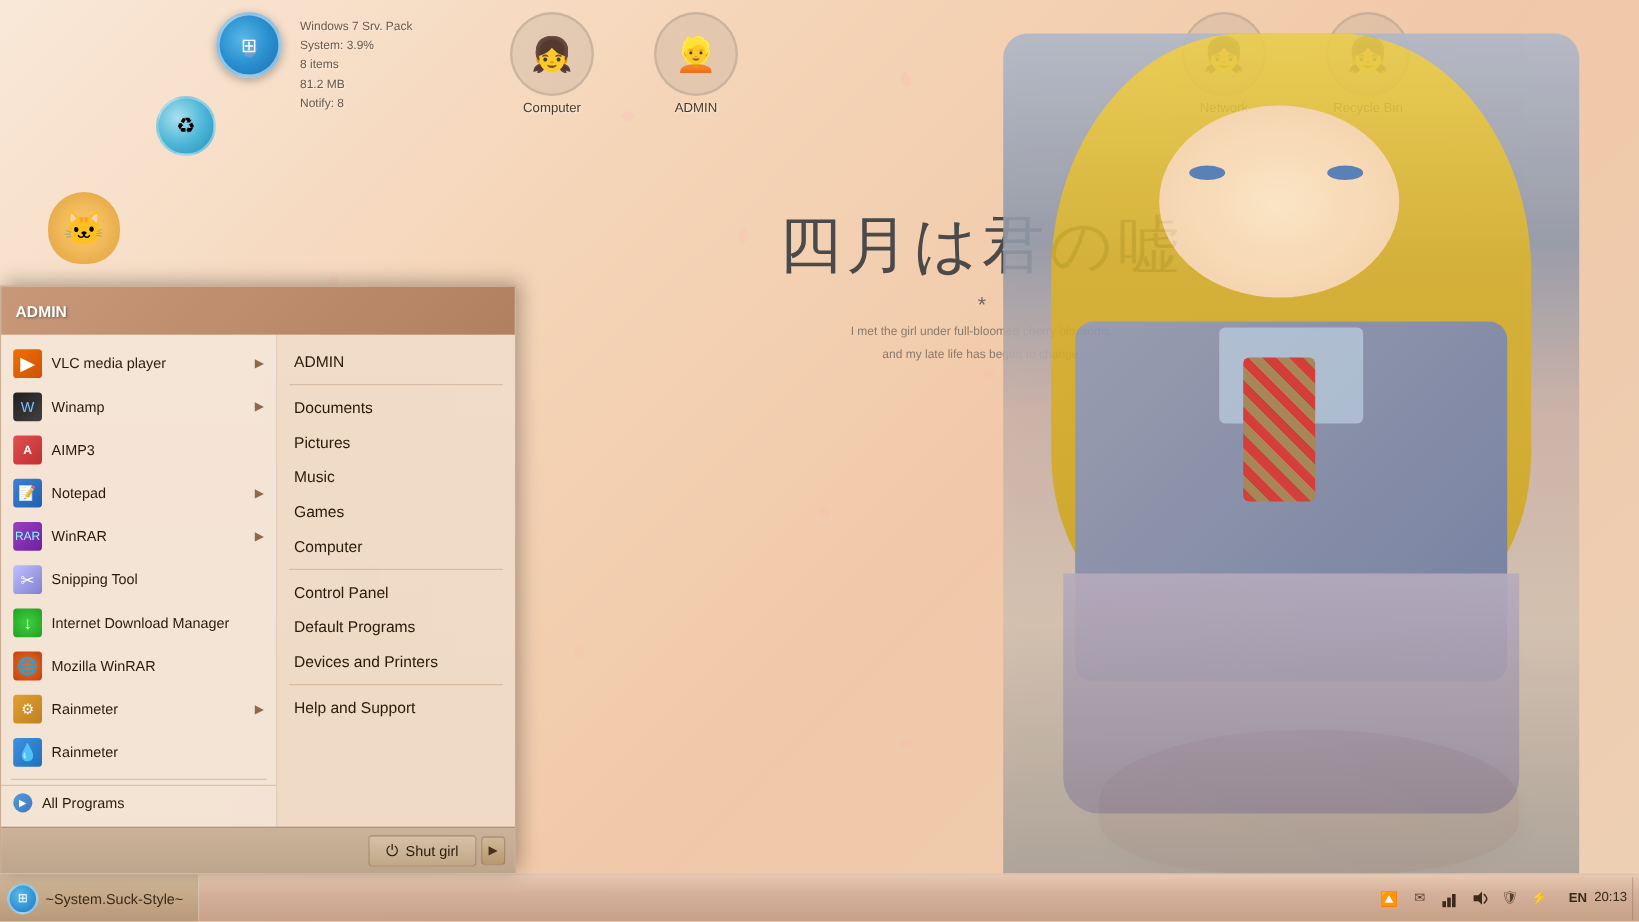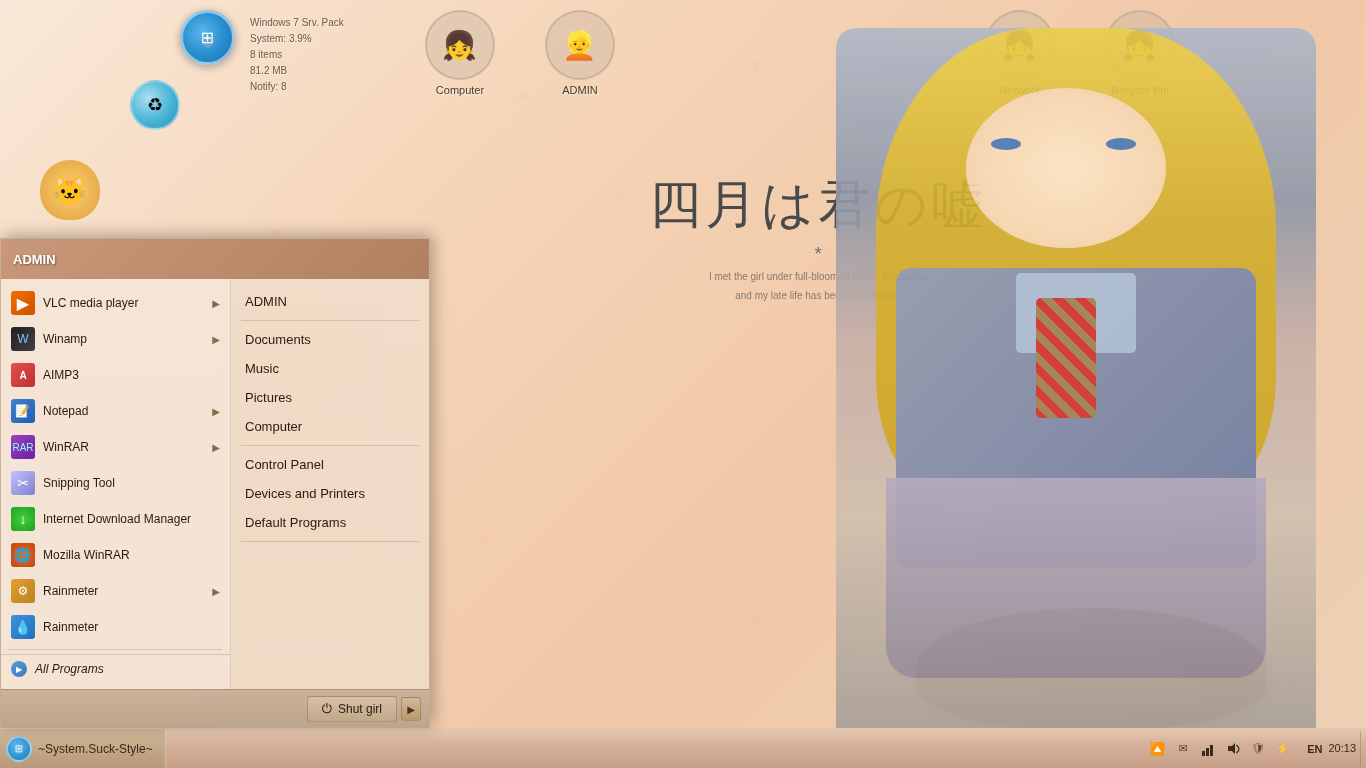--- a/index.html
+++ b/index.html
@@ -311,21 +311,20 @@
       height: 16px;
       background: linear-gradient(135deg, #5a9ad8, #3878c0);
       border-radius: 50%;
       display: flex;
       align-items: center;
       justify-content: center;
     }
     .all-programs-row .ap-label {
       font-size: 12px;
       color: #2a1a0a;
-      font-style: italic;
     }
 
     
     .start-menu-right {
       flex: 1;
       padding: 8px 0;
       background: rgba(240,220,200,0.85);
     }
 
     .right-menu-item {
@@ -640,39 +639,45 @@
 
       <div class="start-menu-right">
         <div class="right-menu-item">
           <span>ADMIN</span>
         </div>
         <div class="right-divider"></div>
         <div class="right-menu-item">
           <span>Documents</span>
         </div>
         <div class="right-menu-item">
+          <span>Pictures</span>
+        </div>
+        <div class="right-menu-item">
           <span>Music</span>
         </div>
         <div class="right-menu-item">
-          <span>Pictures</span>
+          <span>Games</span>
         </div>
         <div class="right-menu-item">
           <span>Computer</span>
         </div>
         <div class="right-divider"></div>
         <div class="right-menu-item">
           <span>Control Panel</span>
         </div>
         <div class="right-menu-item">
+          <span>Default Programs</span>
+        </div>
+        <div class="right-menu-item">
           <span>Devices and Printers</span>
         </div>
-        <div class="right-menu-item">
-          <span>Default Programs</span>
-        </div>
         <div class="right-divider"></div>
+        <div class="right-menu-item">
+          <span>Help and Support</span>
+        </div>
       </div>
     </div>
 
     <div class="shutdown-bar">
       <button class="shutdown-btn">
         <span style="font-size:13px;">⏻</span>
         <span>Shut girl</span>
       </button>
       <div class="shutdown-arrow">
         <span>▶</span>

